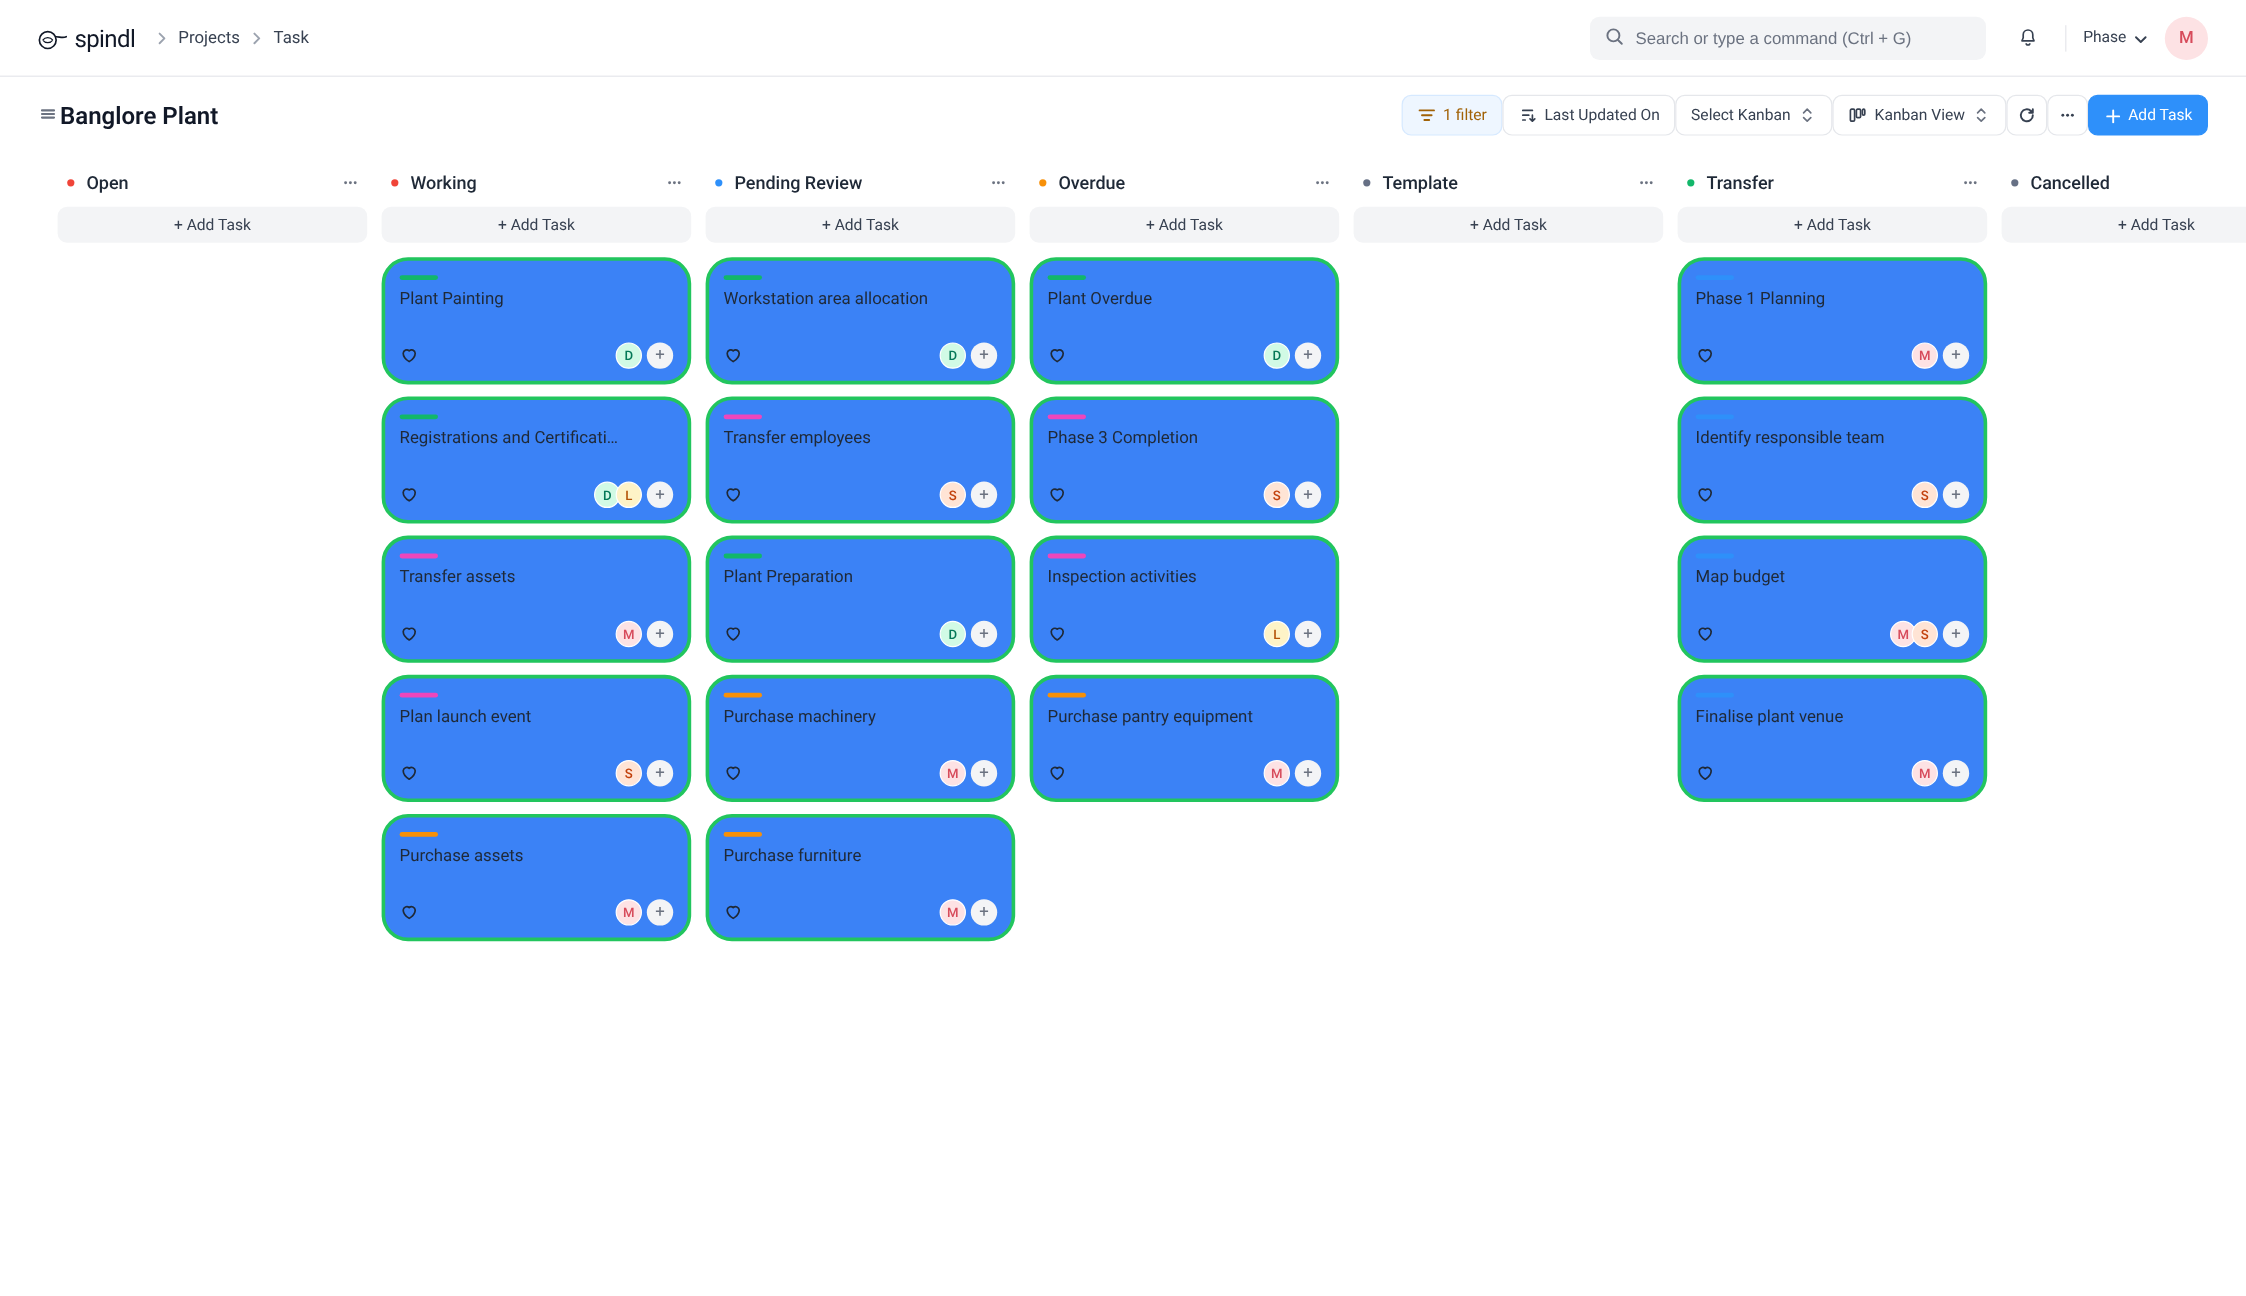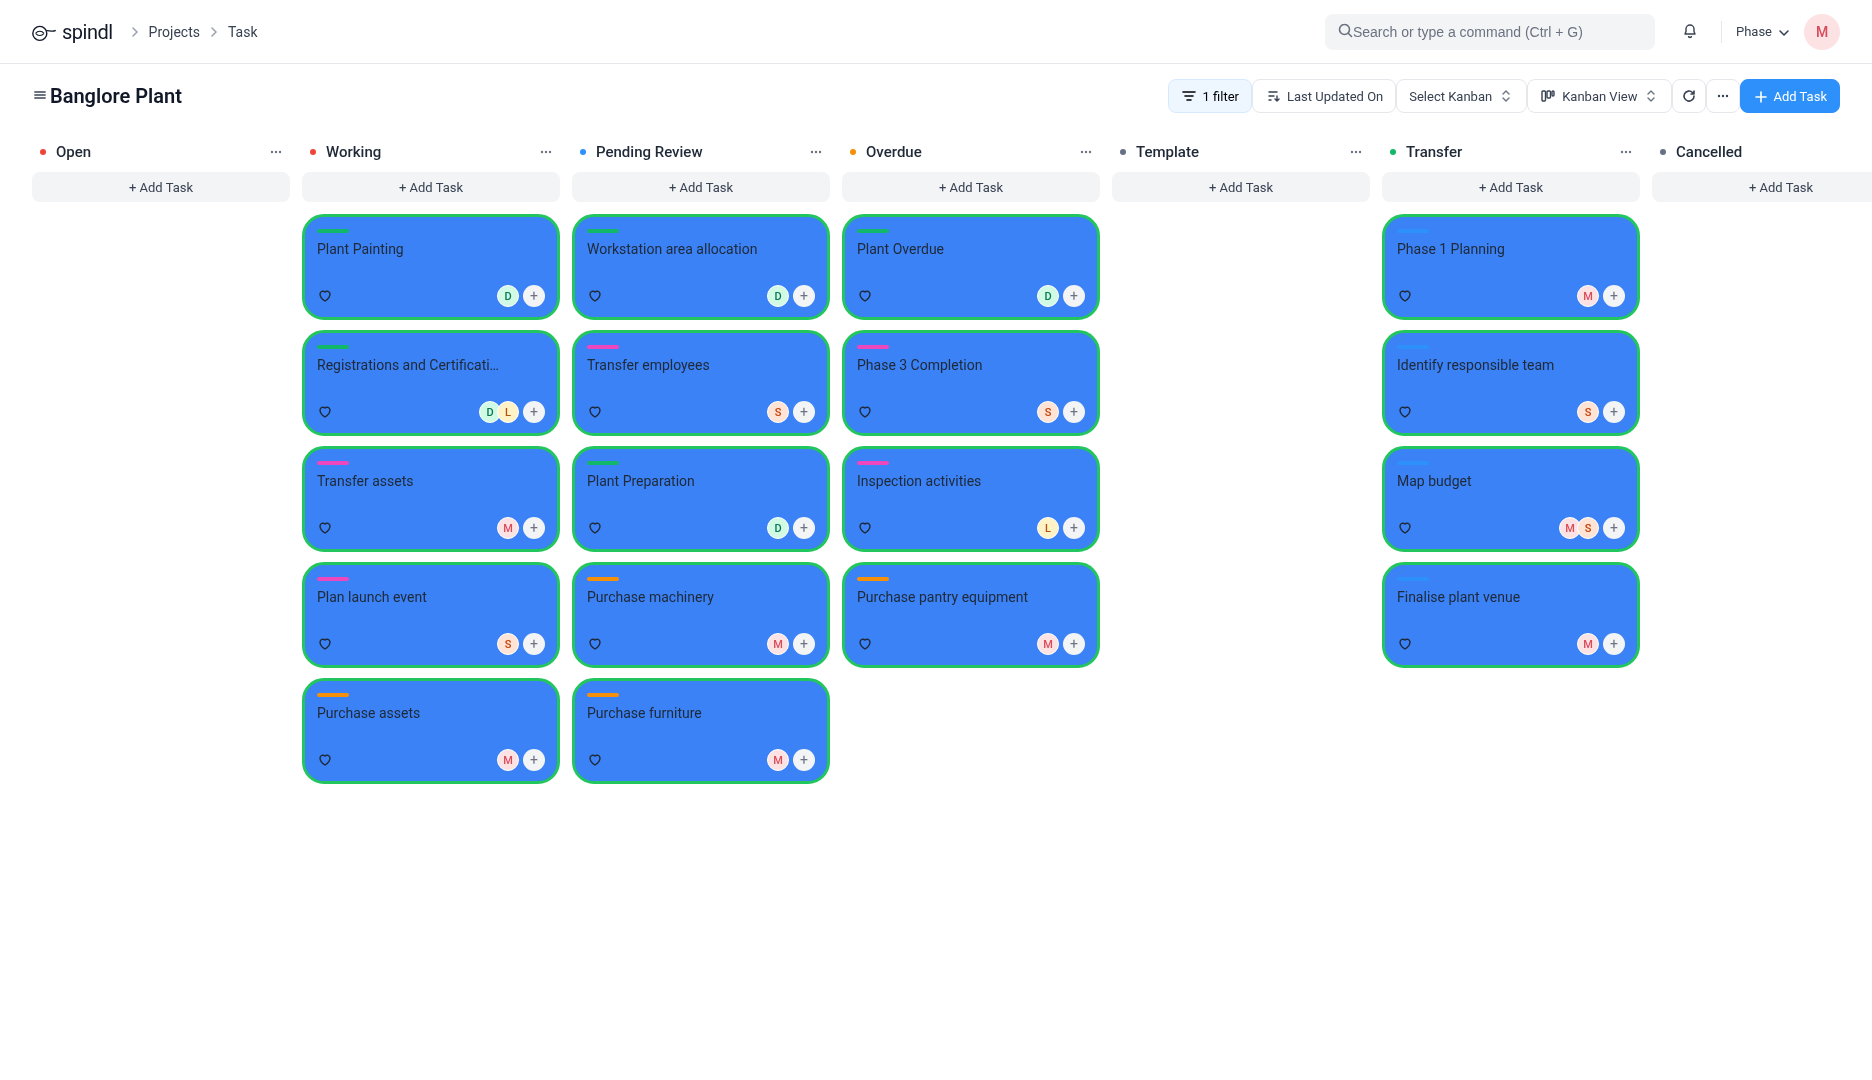--- a/index.html
+++ b/index.html
@@ -6,43 +6,43 @@
 body { font-family: -apple-system, BlinkMacSystemFont, "Segoe UI", Roboto, sans-serif; font-size: 14px; color: #1f2937; background: #fff; width: 1872px; height: 1080px; overflow: hidden; }
 
 
 .topbar { height: 64px; display: flex; align-items: center; padding: 0 32px 0 30px; border-bottom: 1px solid #e5e7eb; }
 .logo { display: flex; align-items: center; gap: 4px; font-size: 20px; font-weight: 400; color: #111827; letter-spacing: -.5px; }
 .logo-mark { width: 28px; height: 24px; }
 .crumbs { display: flex; align-items: center; gap: 6px; margin-left: 14px; color: #374151; }
 .crumbs .chev { color: #9ca3af; display:flex; }
 .crumbs a { color: #374151; text-decoration: none; }
 .topbar-spacer { flex: 1; }
-.search { display: flex; align-items: center; gap: 0; background: #f3f4f6; border-radius: 8px; height: 36px; width: 330px; padding: 0 12px; color: #6b7280; }
+.search { display: flex; align-items: center; gap: 10px; background: #f3f4f6; border-radius: 8px; height: 36px; width: 330px; padding: 0 12px; color: #6b7280; }
 .search input { border: none; background: transparent; outline: none; font-size: 14px; color: #374151; width: 100%; }
 .search input::placeholder { color: #6b7280; }
 .top-icons { display: flex; align-items: center; gap: 14px; margin-left: 20px; }
 .icon-btn { width: 32px; height: 32px; display: flex; align-items: center; justify-content: center; border-radius: 6px; cursor: pointer; color:#374151; }
 .divider { width: 1px; height: 22px; background: #e5e7eb; }
 .help-btn { display: flex; align-items: center; gap: 4px; color: #374151; cursor: pointer; font-size: 13px; }
 .avatar-top { width: 36px; height: 36px; border-radius: 50%; background: #fde2e4; color: #d74b5b; display: flex; align-items: center; justify-content: center; font-weight: 500; font-size: 14px; }
 
 
 .toolbar { height: 64px; display: flex; align-items: center; padding: 0 32px; }
 .menu-handle { color: #6b7280; cursor: pointer; display:flex; }
 .page-title { font-size: 20px; font-weight: 600; color: #111827; }
 .toolbar-spacer { flex: 1; }
 .pill { height: 34px; border: 1px solid #e5e7eb; border-radius: 8px; display: flex; align-items: center; gap: 6px; padding: 0 12px; font-size: 13px; color: #374151; cursor: pointer; background: #fff; }
 .pill.addtask { background: #2e90fa; border-color: #2e90fa; color: #fff; }
-.pill.filter { background: #eef6ff; border-color: #d6e9ff; color: #000000; }
+.pill.filter { background: #eef6ff; border-color: #d6e9ff; color: #a16207; }
 .pill.icononly { padding: 0; width: 34px; justify-content: center; }
 .pill .chev { color: #6b7280; }
 .pill svg { flex-shrink:0; }
 
 
-.board { display: flex; gap: 12px; padding: 4px 24px 24px 32px; overflow-x: auto; }
+.board { display: flex; gap: 12px; padding: 4px 24px 24px 48px; overflow-x: auto; }
 .col { width: 258px; flex-shrink: 0; }
 .col-head { display: flex; align-items: center; height: 40px; padding: 0 6px 0 8px; gap: 10px; }
 .dot { width: 6px; height: 6px; border-radius: 50%; flex-shrink: 0; }
 .col-title { font-size: 15px; font-weight: 500; color: #1f2937; flex: 1; white-space: nowrap; overflow: hidden; text-overflow: ellipsis; }
 .col-menu { color: #6b7280; cursor: pointer; display:flex; }
 .addcard { height: 30px; background: #f3f4f6; border-radius: 8px; display: flex; align-items: center; justify-content: center; font-size: 13px; color: #374151; cursor: pointer; margin-bottom: 12px; }
 .task { border: 3px solid #22c55e; border-radius: 22px; padding: 12px 12px 10px 12px; margin-bottom: 10px; background: #3b82f6; cursor: pointer; }
 .tag { width: 32px; height: 4px; border-radius: 2px; margin-bottom: 8px; }
 .task-title { font-size: 14px; color: #1f2937; min-height: 20px; margin-bottom: 24px; white-space: nowrap; overflow: hidden; text-overflow: ellipsis; }
 .task-foot { display: flex; align-items: center; }

